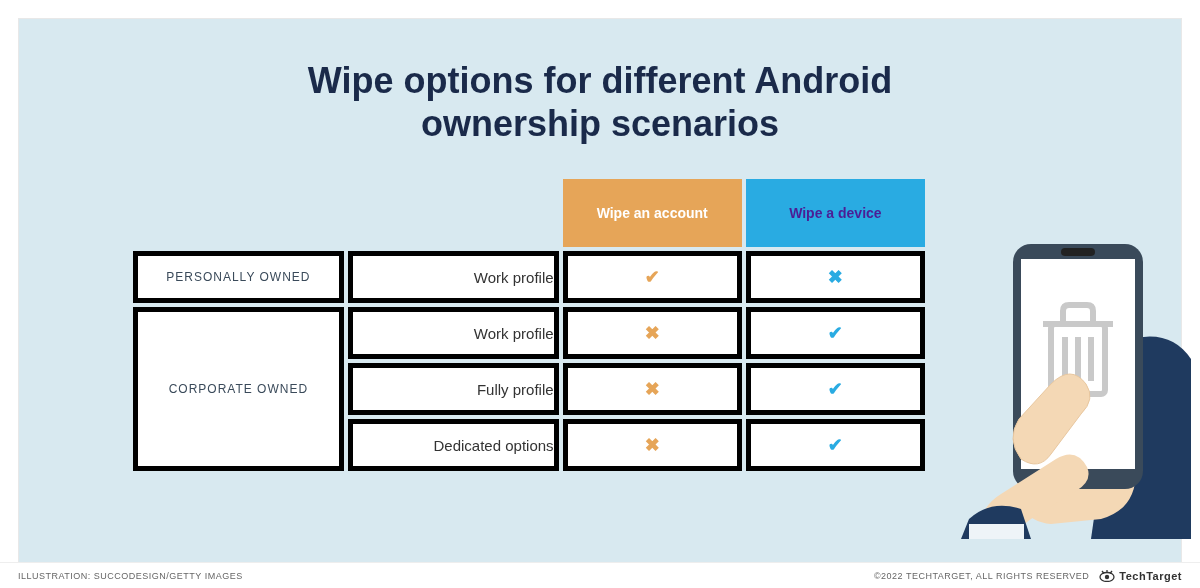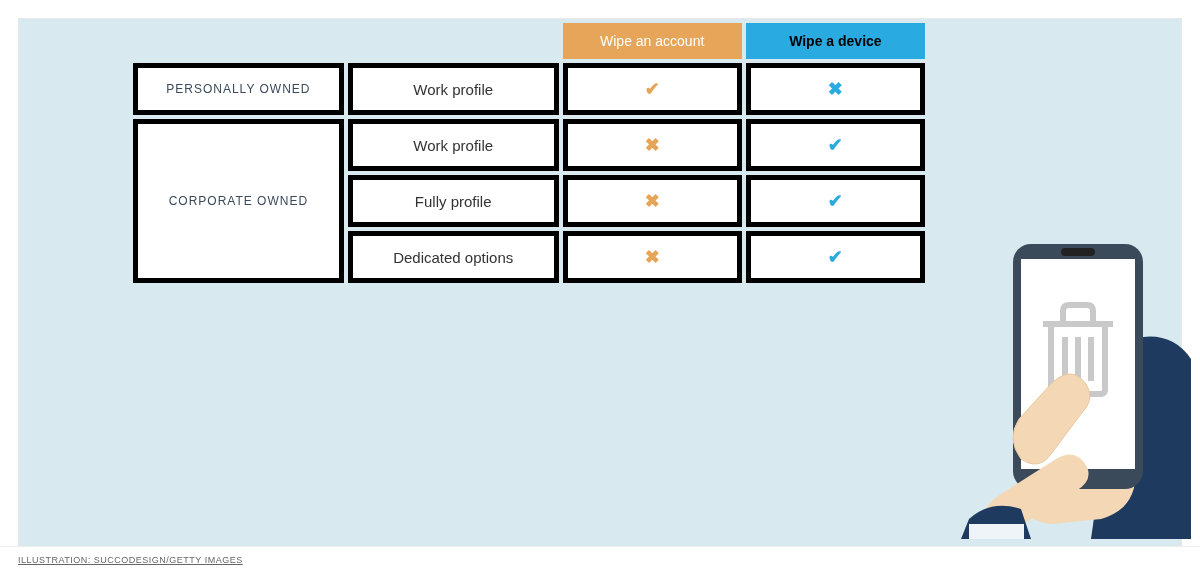--- a/index.html
+++ b/index.html
@@ -38,27 +38,27 @@
   table {
     border-collapse: separate;
     border-spacing: 4px;
     width: 100%;
   }
   th.blank { background: transparent; border: none; }
   th.orange {
     background: #e6a558;
     color: #fff;
     font-size: 14px;
-    font-weight: normal;
-    padding: 10px 8px;
+    font-weight: bold;
+    padding: 26px 8px;
     text-align: center;
   }
   th.blue {
     background: #29abe2;
-    color: #000000;
+    color: #4c1d95;
     font-size: 14px;
     font-weight: bold;
     padding: 10px 8px;
     text-align: center;
   }
   td {
     background: #fff;
     border: 5px solid #000000;
     text-align: center;
     font-size: 15px;
@@ -67,61 +67,61 @@
     vertical-align: middle;
   }
   td.ownership {
     font-size: 12px;
     letter-spacing: 1px;
     color: #3a4a5a;
     font-weight: 500;
     text-transform: uppercase;
     width: 200px;
   }
-  td.scenario { width: 200px; }
+  td.scenario { width: 200px; text-align: right; }
   td.mark { width: 170px; }
   .check-orange { color: #e6a558; font-weight: bold; font-size: 18px; }
   .check-blue  { color: #29abe2; font-weight: bold; font-size: 18px; }
   .cross-orange { color: #e6a558; font-weight: bold; font-size: 18px; }
   .cross-blue  { color: #29abe2; font-weight: bold; font-size: 18px; }
 
   .illus {
     position: absolute;
     right: -10px;
     bottom: 30px;
     width: 270px;
     height: 330px;
   }
 
   .footer {
     position: absolute;
-    bottom: 16px;
+    bottom: 0;
     left: 0;
     right: 0;
     height: 26px;
     background: #fff;
     font-size: 9px;
     color: #666;
     letter-spacing: 0.5px;
     display: flex;
     align-items: center;
     justify-content: space-between;
     padding: 0 18px;
     border-top: 1px solid #eee;
-    text-decoration: underline;
   }
   .footer .right { display: flex; align-items: center; gap: 10px; }
   .tt-logo { display: flex; align-items: center; gap: 4px; font-weight: bold; color: #333; font-size: 11px; }
 </style>
 </head>
 <body>
 
 <div class="outer">
   <div class="panel">
 
+    <h1 class="title">Wipe options for different Android ownership scenarios</h1>
 
     <div class="table-wrap">
       <table>
         <thead>
           <tr>
             <th class="blank"></th>
             <th class="blank"></th>
             <th class="orange">Wipe an account</th>
             <th class="blue">Wipe a device</th>
           </tr>
@@ -179,13 +179,26 @@
 
       <path d="M40 330 L110 330 L100 300 Q70 290 48 310 Z" fill="#1f3a5f"></path>
       <rect x="48" y="315" width="55" height="15" fill="#eef4f8"></rect>
     </svg>
 
   </div>
 </div>
 
 <div class="footer">
   <span>ILLUSTRATION: SUCCODESIGN/GETTY IMAGES</span>
+  <span class="right">
+    <span>©2022 TECHTARGET, ALL RIGHTS RESERVED</span>
+    <span class="tt-logo">
+      <svg width="16" height="12" viewBox="0 0 16 12">
+        <ellipse cx="8" cy="7" rx="7" ry="4.5" fill="none" stroke="#333" stroke-width="1.3"></ellipse>
+        <circle cx="8" cy="7" r="2.2" fill="#333"></circle>
+        <line x1="8" y1="0" x2="8" y2="3" stroke="#333" stroke-width="1.3"></line>
+        <line x1="3" y1="1" x2="5" y2="3.5" stroke="#333" stroke-width="1.3"></line>
+        <line x1="13" y1="1" x2="11" y2="3.5" stroke="#333" stroke-width="1.3"></line>
+      </svg>
+      <span>TechTarget</span>
+    </span>
+  </span>
 </div>
 
 </body></html>

